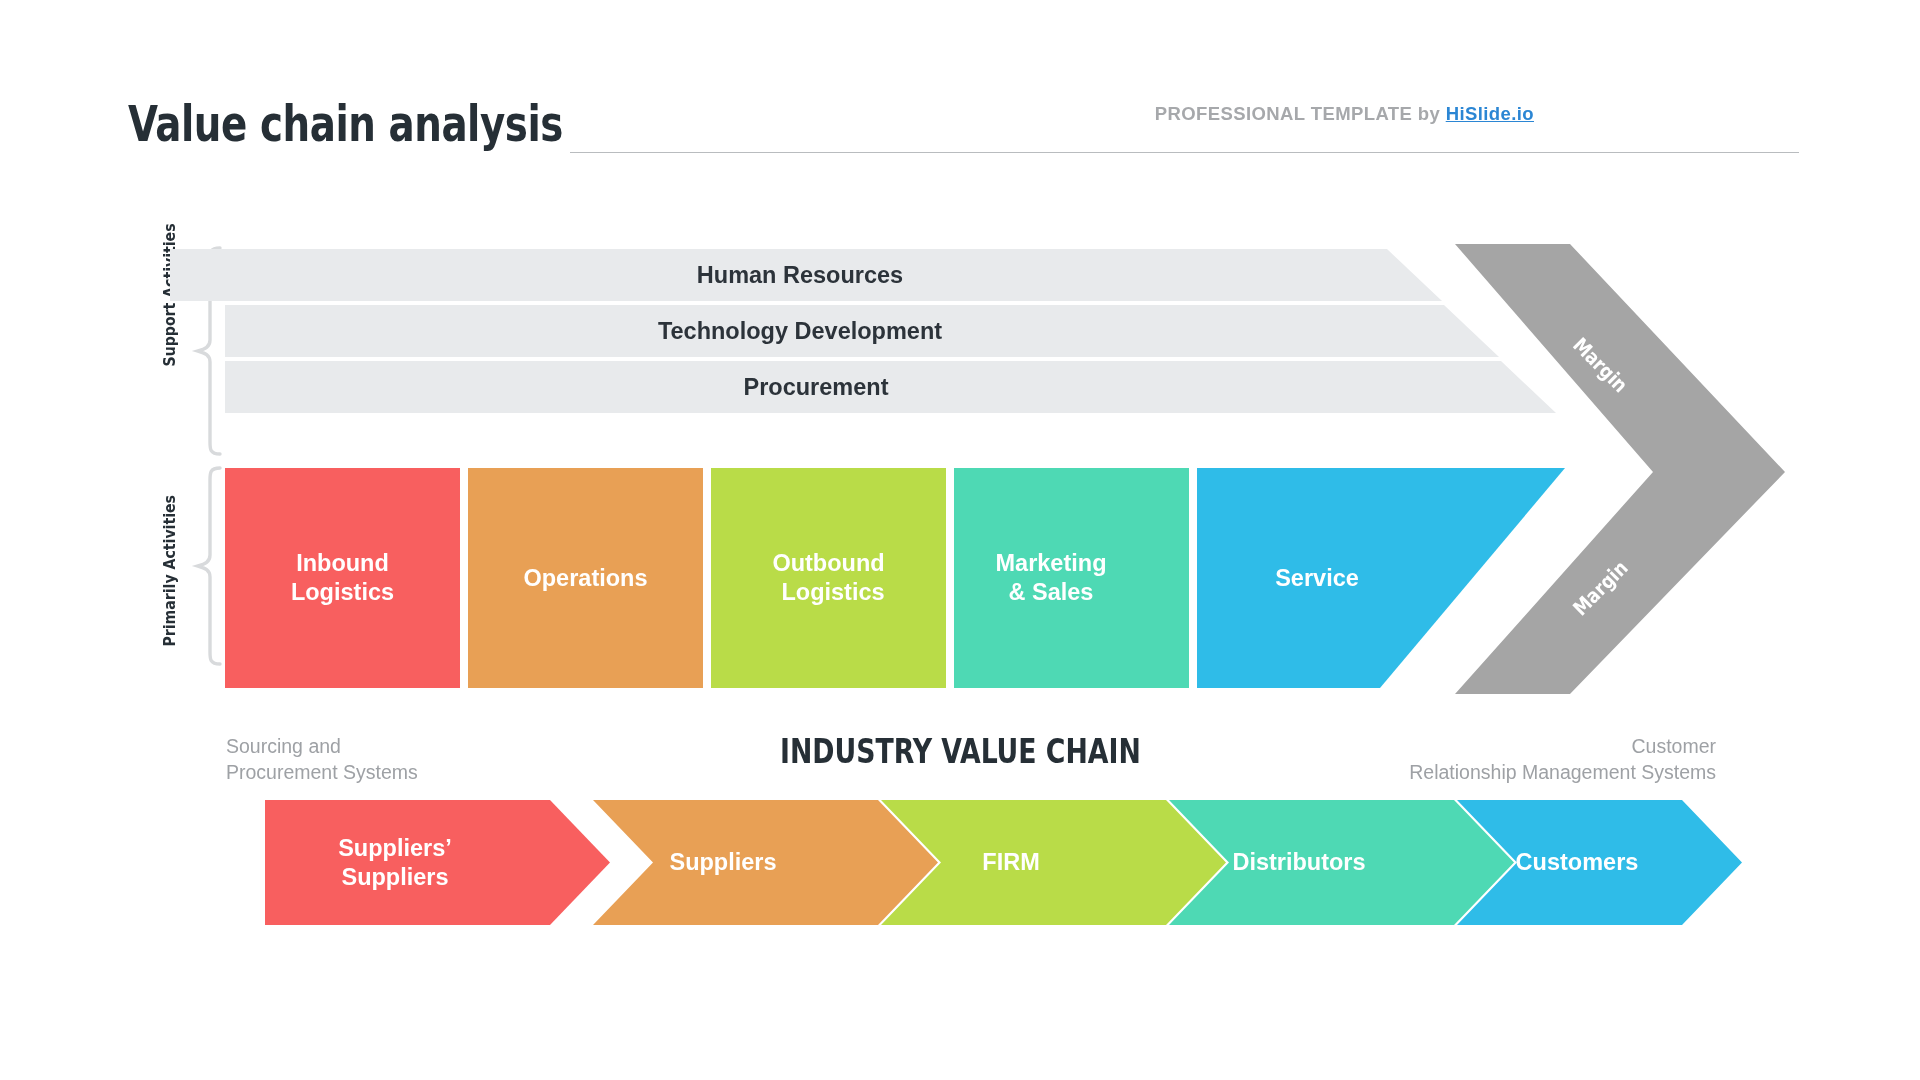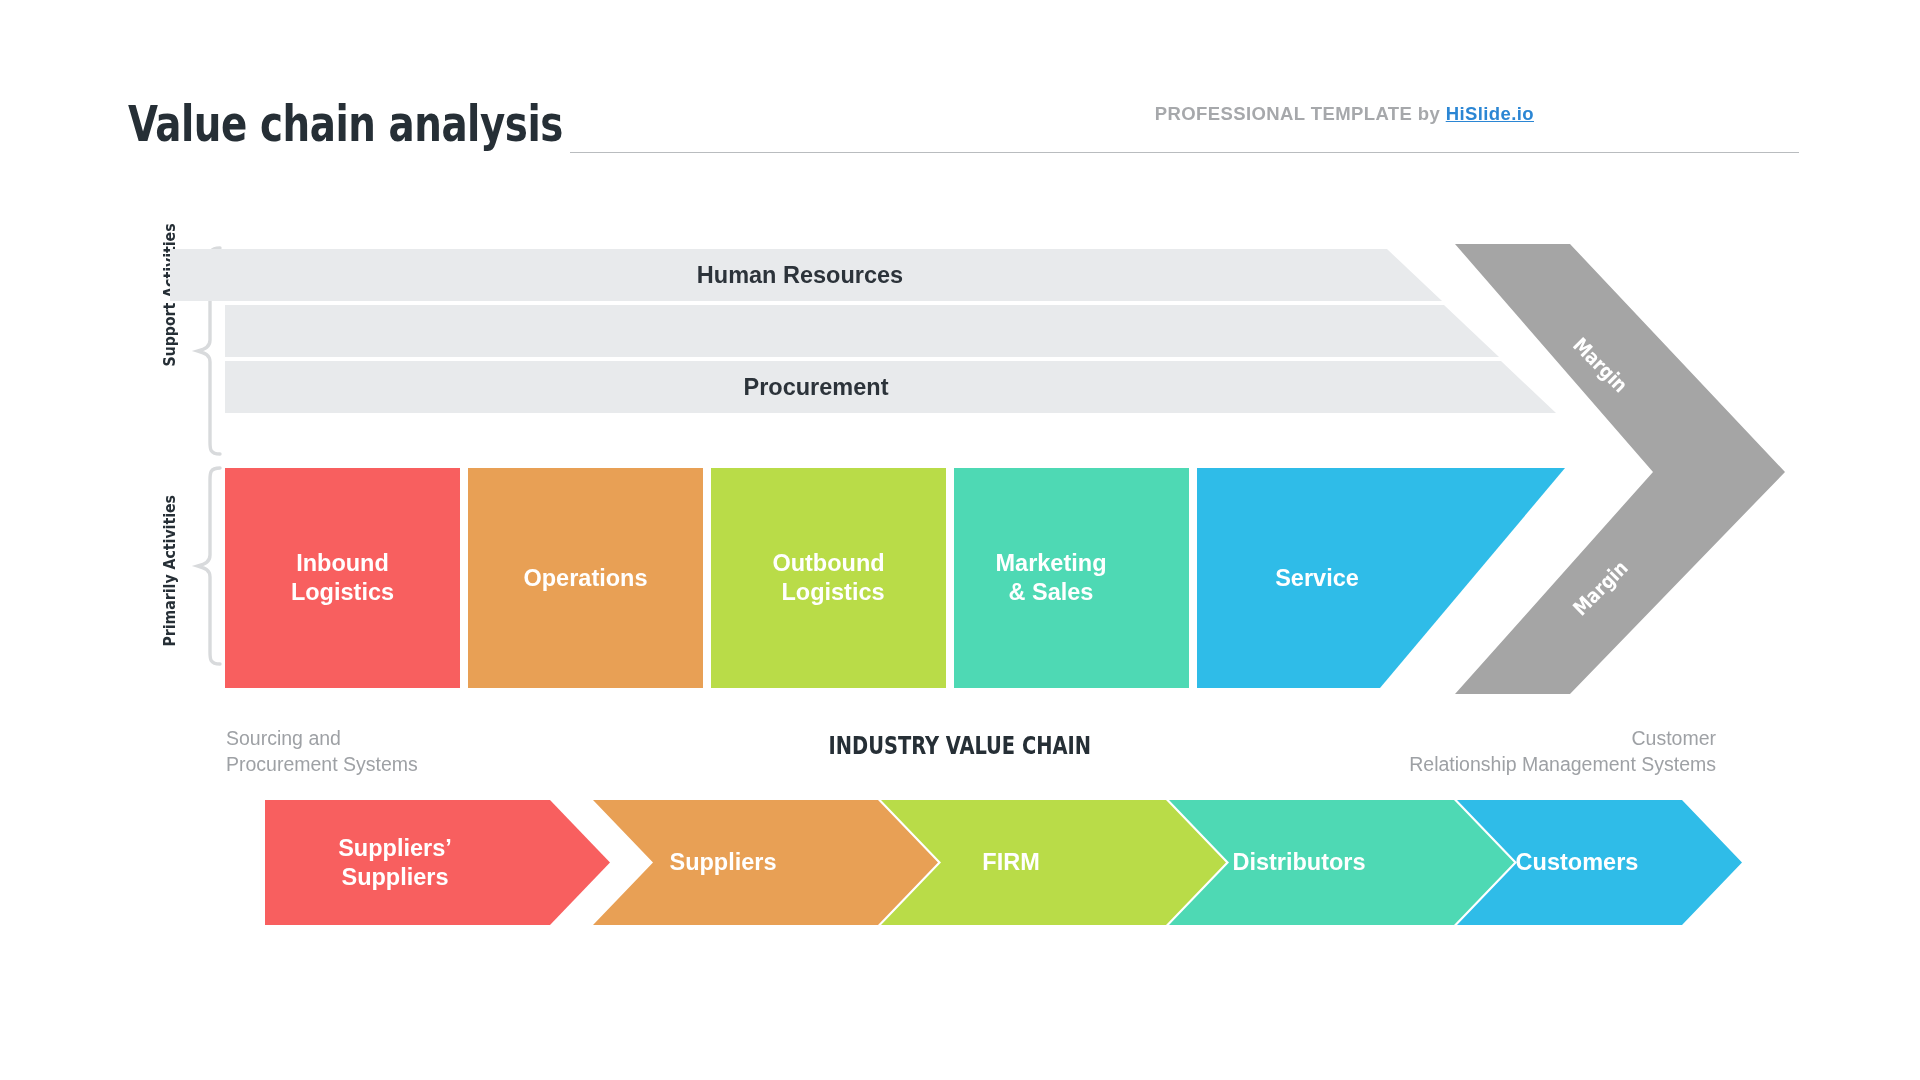--- a/index.html
+++ b/index.html
@@ -70,29 +70,29 @@
     font-family: "DejaVu Sans Condensed", "Liberation Sans Narrow", "Liberation Sans", sans-serif;
     font-size: 20px; font-weight: bold; color: #ffffff;
     white-space: nowrap; transform-origin: center center;
   }
   #margin-top-label    { left: 1565px; top: 353px; transform: rotate(45deg) scaleX(0.95); }
   #margin-bottom-label { left: 1565px; top: 576px; transform: rotate(-45deg) scaleX(0.95); }
 
   
   .caption {
     position: absolute; font-size: 19.5px; color: #9ea1a5;
-    line-height: 1.33; white-space: pre-line;
+    line-height: 1.33; white-space: pre-line; margin-top: 8px;
   }
   #caption-left  { left: 226px; top: 726px; text-align: left; }
   #caption-right { right: 204px; top: 726px; text-align: right; }
   #industry-title {
     position: absolute; left: 0; top: 732px; width: 1920px;
     text-align: center;
     font-family: "DejaVu Sans Condensed", "Liberation Sans Narrow", "Liberation Sans", sans-serif;
-    font-size: 24px; font-weight: bold; color: #262f36; letter-spacing: 0px;
+    font-size: 33px; font-weight: bold; color: #262f36; letter-spacing: 0px;
   }
   #industry-title span { display: inline-block; transform: scaleX(0.9); }
 
   
   #chain { position: absolute; left: 225px; top: 800px; padding-left: 40px; }
   .chain-label {
     position: absolute;
     display: flex; align-items: center; justify-content: center;
     font-size: 23.5px; font-weight: bold; color: #ffffff;
     text-align: center; line-height: 1.22; white-space: pre-line;
@@ -133,20 +133,21 @@
       <svg width="1230" height="52" viewBox="0 0 1230 52">
         <path d="M0 0 H1217 L1272 52 H0 Z" fill="#e8eaec" transform="translate(-55,0)"></path>
       </svg>
       <div class="support-row-label" style="width:1180px;">Human Resources</div>
     </div>
     <div style="height:4px;"></div>
     <div class="support-row" style="height:52px;">
       <svg width="1300" height="52" viewBox="0 0 1300 52">
         <path d="M0 0 H1219 L1274 52 H0 Z" fill="#e8eaec"></path>
       </svg>
+      <div class="support-row-label" style="width:1180px;">Technology Development</div>
     </div>
     <div style="height:4px;"></div>
     <div class="support-row" style="height:52px;">
       <svg width="1360" height="52" viewBox="0 0 1360 52">
         <path d="M0 0 H1276 L1331 52 H0 Z" fill="#e8eaec"></path>
       </svg>
       <div class="support-row-label" style="width:1180px;padding-left:32px;">Procurement</div>
     </div>
   </div>
 

